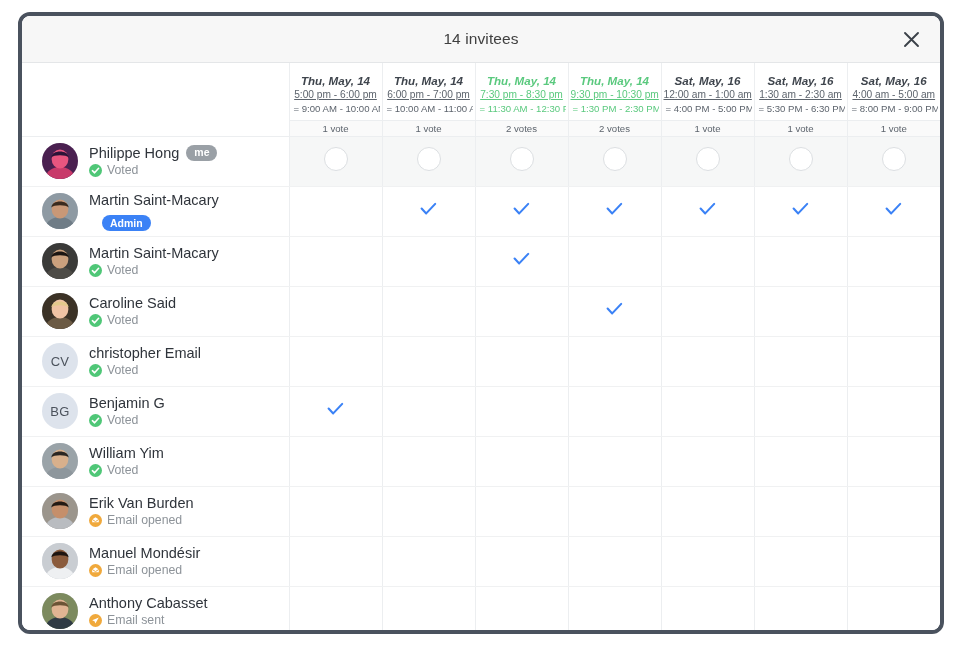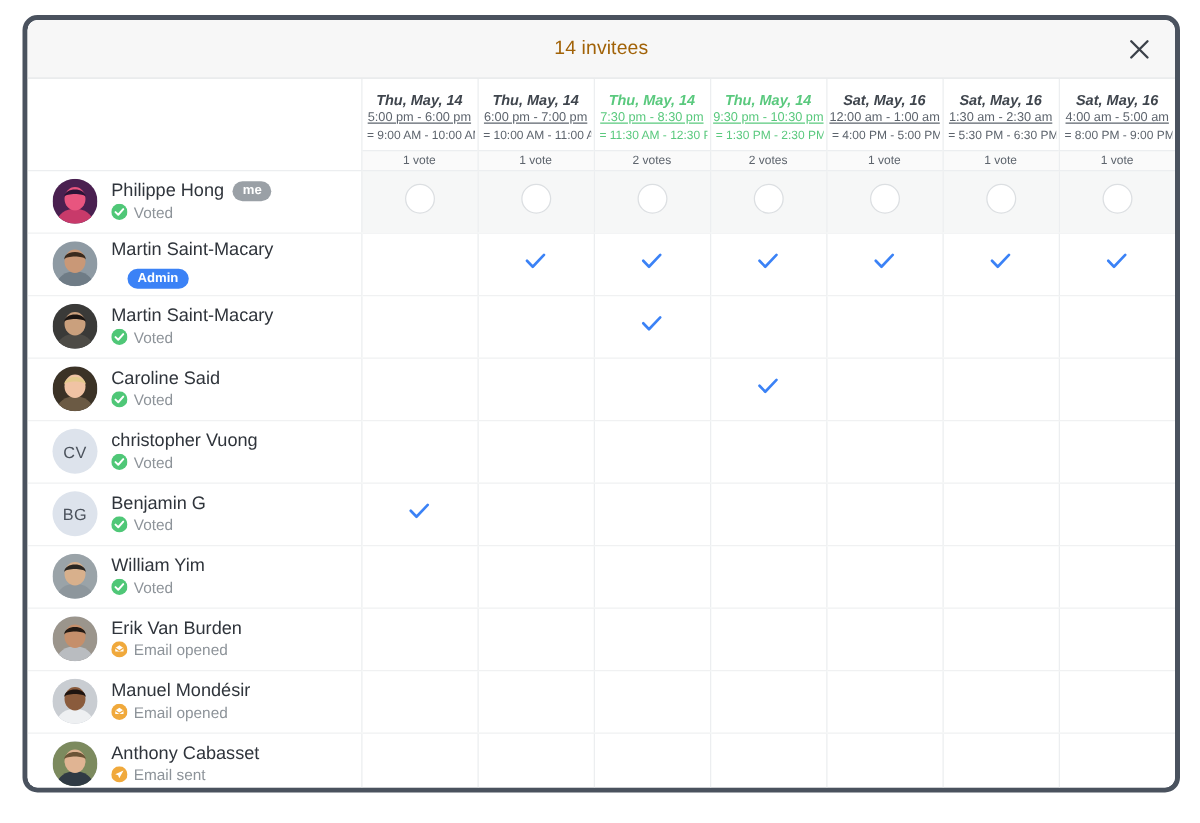--- a/index.html
+++ b/index.html
@@ -34,21 +34,21 @@
     position: relative;
     height: 47px;
     background: #f7f7f7;
     border-bottom: 1px solid #e4e6e8;
     display: flex;
     align-items: center;
     justify-content: center;
   }
   #modal-title {
     font-size: 15.5px;
-    color: #a16207;
+    color: #404040;
     font-weight: 400;
     letter-spacing: .1px;
   }
   #close-btn {
     position: absolute;
     right: 16px; top: 50%;
     transform: translateY(-50%);
     width: 26px; height: 26px;
     display: flex; align-items: center; justify-content: center;
     cursor: pointer;
@@ -197,21 +197,21 @@
     font-size: 10.5px;
     border-radius: 9px;
     padding: 1.5px 8px 2.5px;
     line-height: 1;
     white-space: nowrap;
   }
   .badge.me    { background: #9aa0a6; color: #ffffff; font-weight: bold; }
   .badge.admin { background: #3b82f6; color: #ffffff; font-weight: bold; }
   .p-status {
     display: flex;
-    align-items: flex-start;
+    align-items: center;
     gap: 5px;
     font-size: 12.3px;
     color: #8d9399;
   }
   .p-status svg { display: block; flex: 0 0 auto; }
   .badge-wrap { margin-top: 2px; margin-left: 13px; }
 </style>
 </head>
 <body>
 
@@ -440,21 +440,21 @@
               <td class="slot-cell"></td>
             </tr>
             <tr class="person-row">
               <td class="name-cell">
                 <div class="person">
                   <div class="avatar initials">
                     <span>CV</span>
                   </div>
                   <div class="p-text">
                     <div class="p-name-row">
-                      <span class="p-name">christopher Vuong</span>
+                      <span class="p-name">christopher Email</span>
                     </div>
                     <div class="p-status">
                       <span>
                         <svg width="13" height="13" viewBox="0 0 13 13">
                           <circle cx="6.5" cy="6.5" r="6.5" fill="#4fc777"></circle>
                           <path d="M3.4 6.7 L5.6 8.8 L9.6 4.3" stroke="#fff" stroke-width="1.6" fill="none" stroke-linecap="round" stroke-linejoin="round"></path>
                         </svg>
                       </span>
                       <span>Voted</span>
                     </div>

